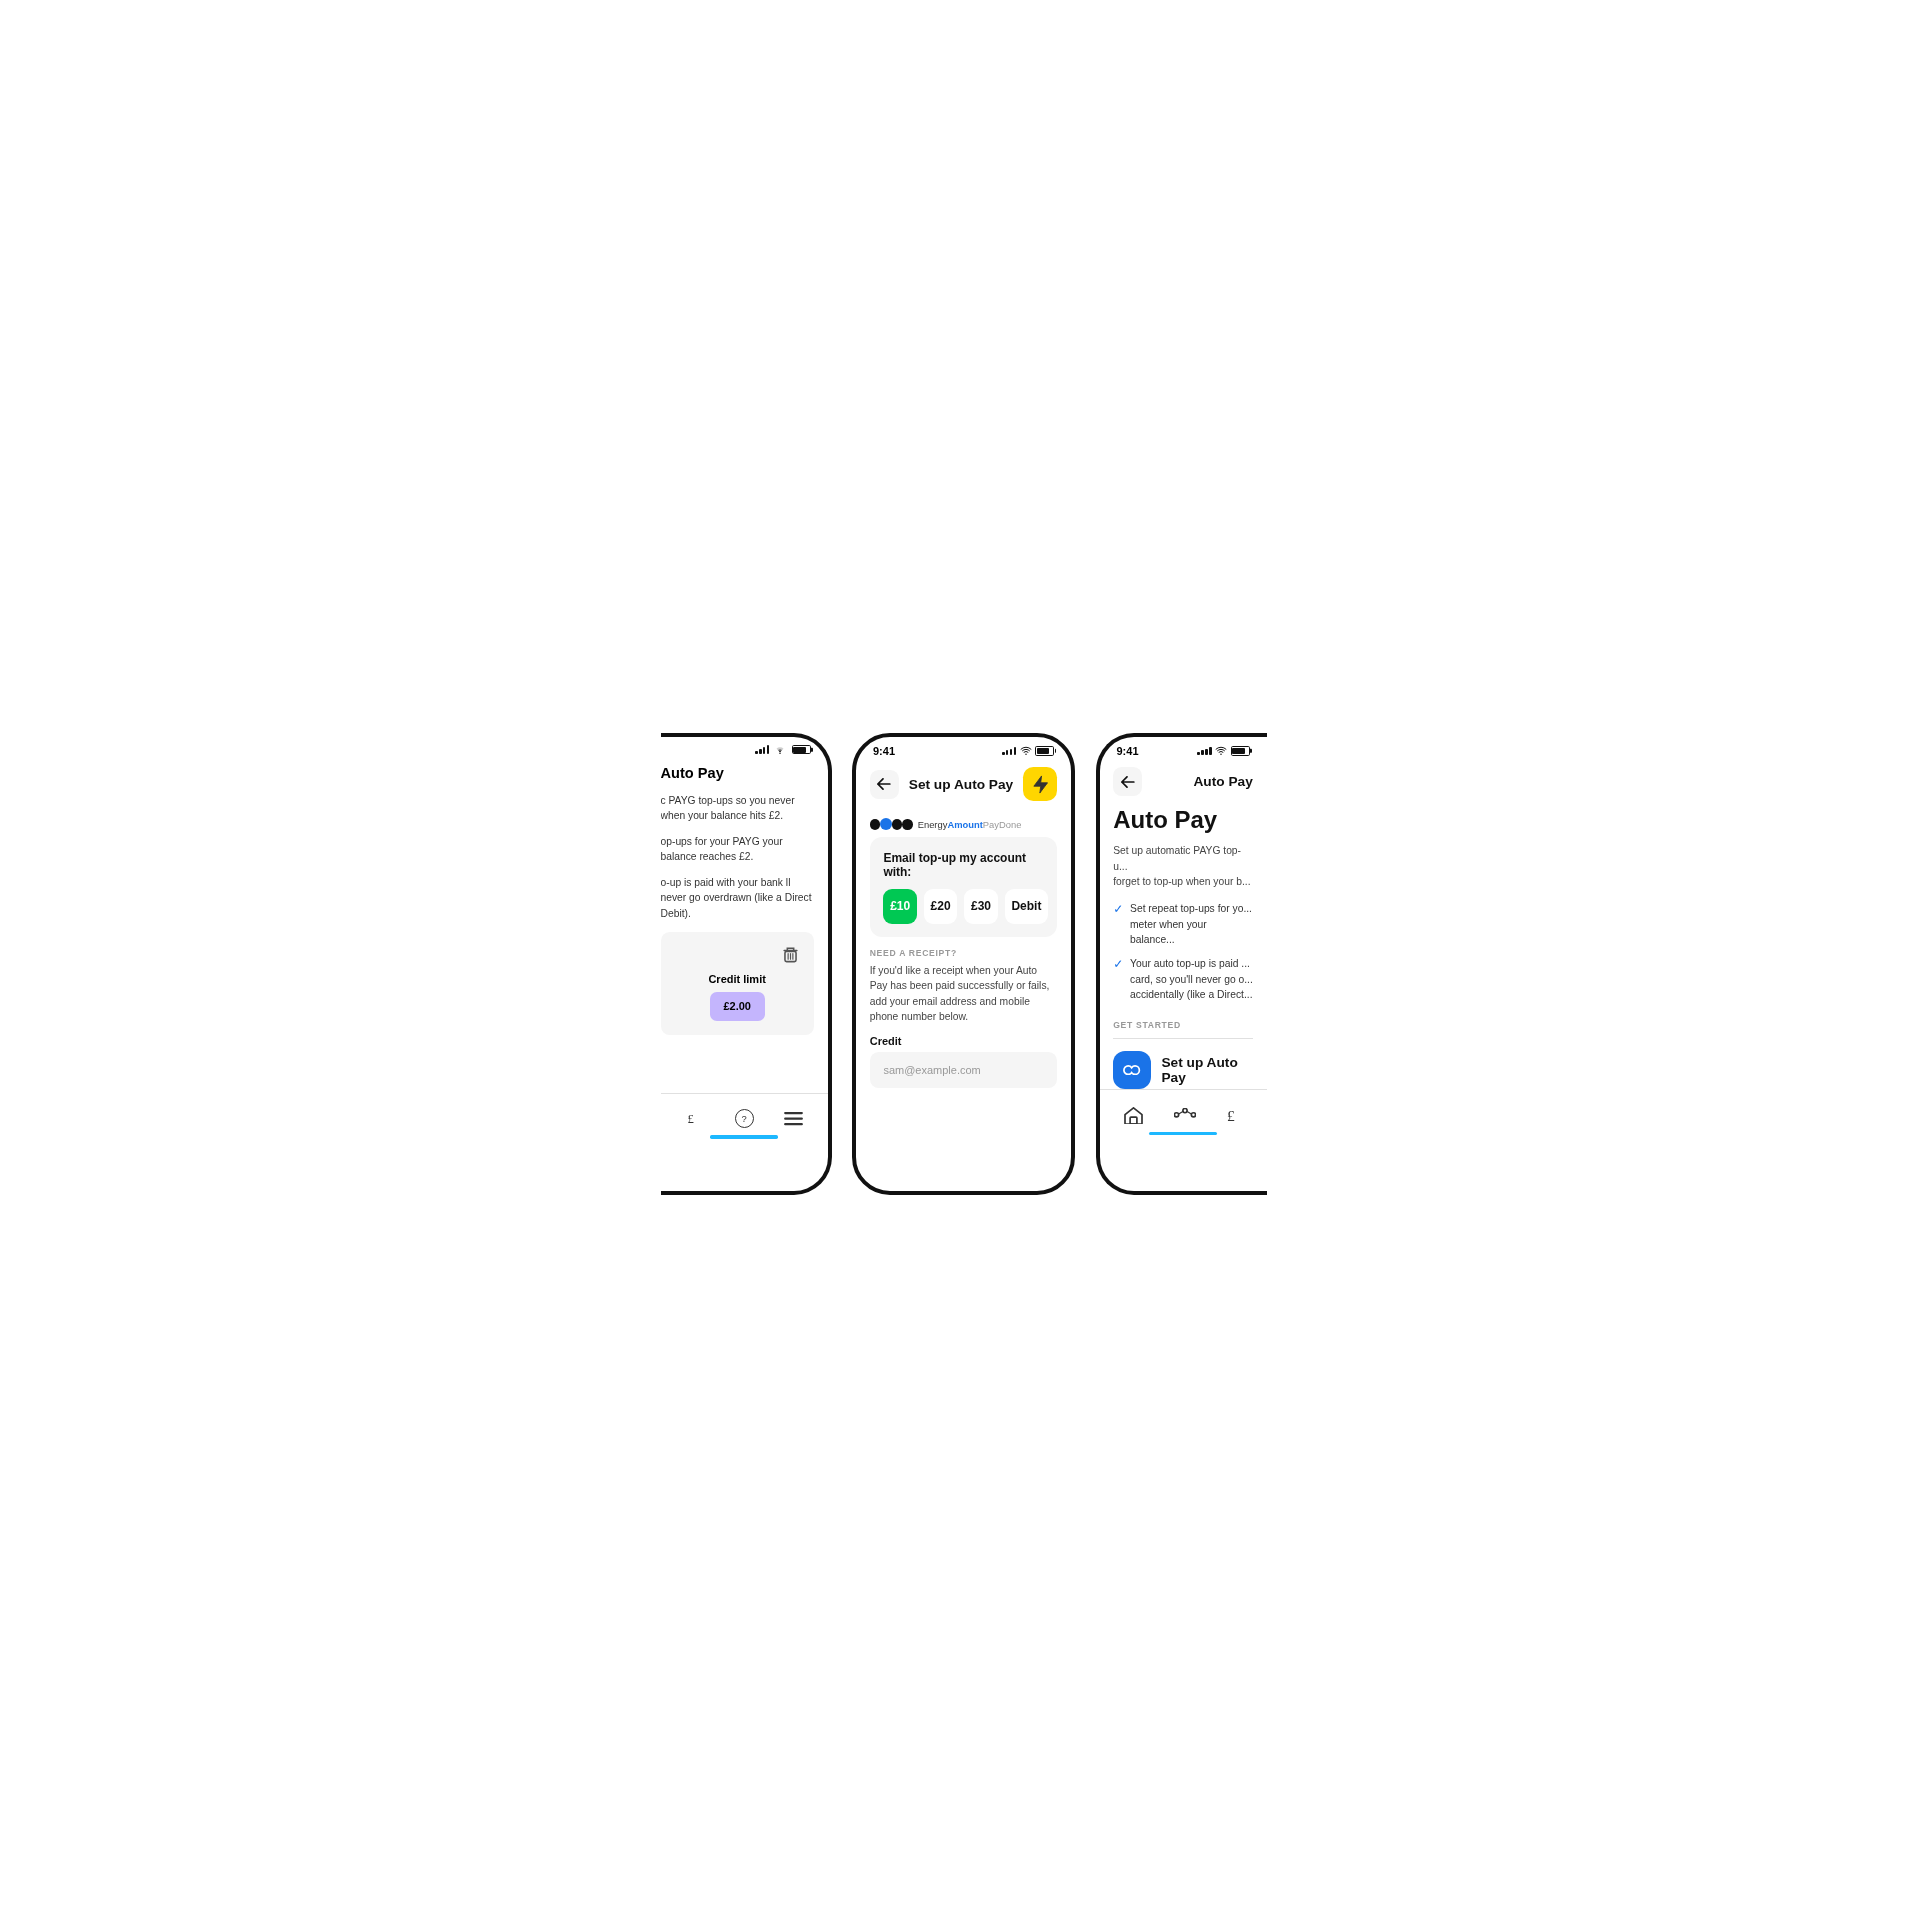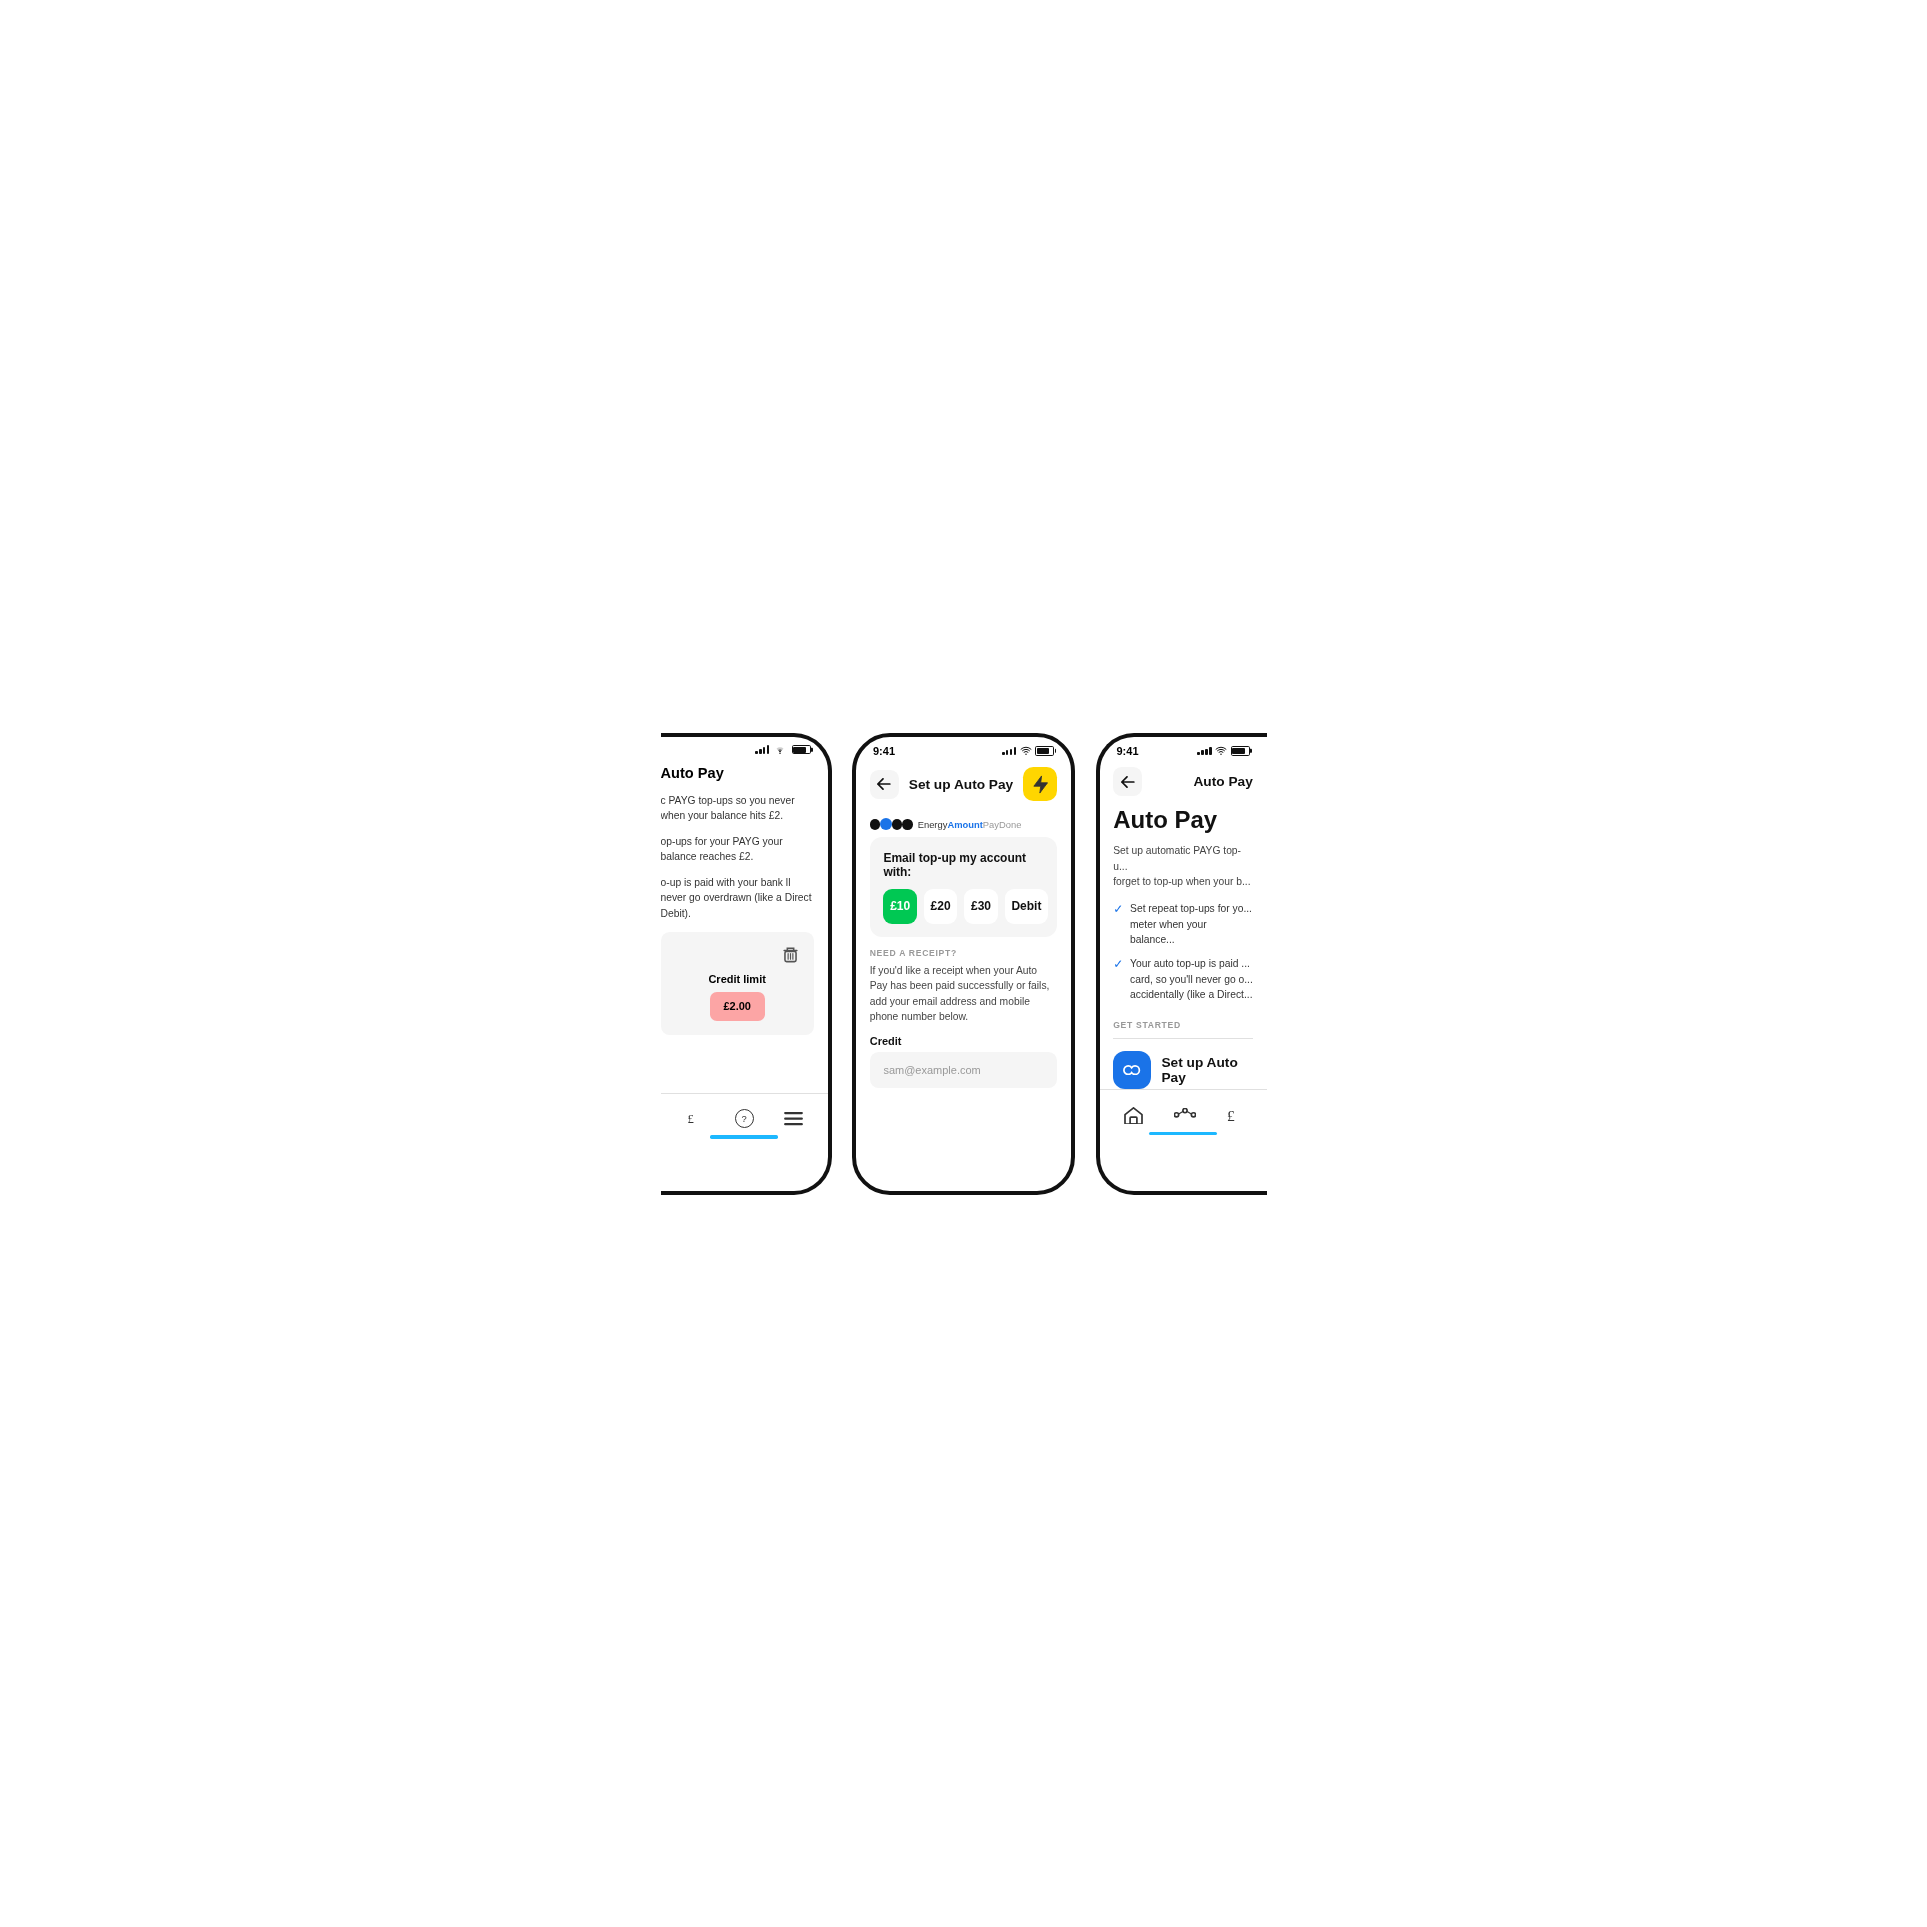--- a/index.html
+++ b/index.html
@@ -185,21 +185,21 @@
       justify-content: flex-end;
     }
 
     .credit-limit-label {
       font-size: 11px;
       font-weight: 700;
       margin-bottom: 6.8px;
     }
 
     .credit-limit-value-box {
-      background: #fca5a5;
+      background: #c4b5fd;
       border-radius: 6.8px;
       padding: 8.6px 13.7px;
       font-size: 11px;
       font-weight: 600;
       display: inline-block;
     }
 
     
     .screen2-header {
       display: flex;

